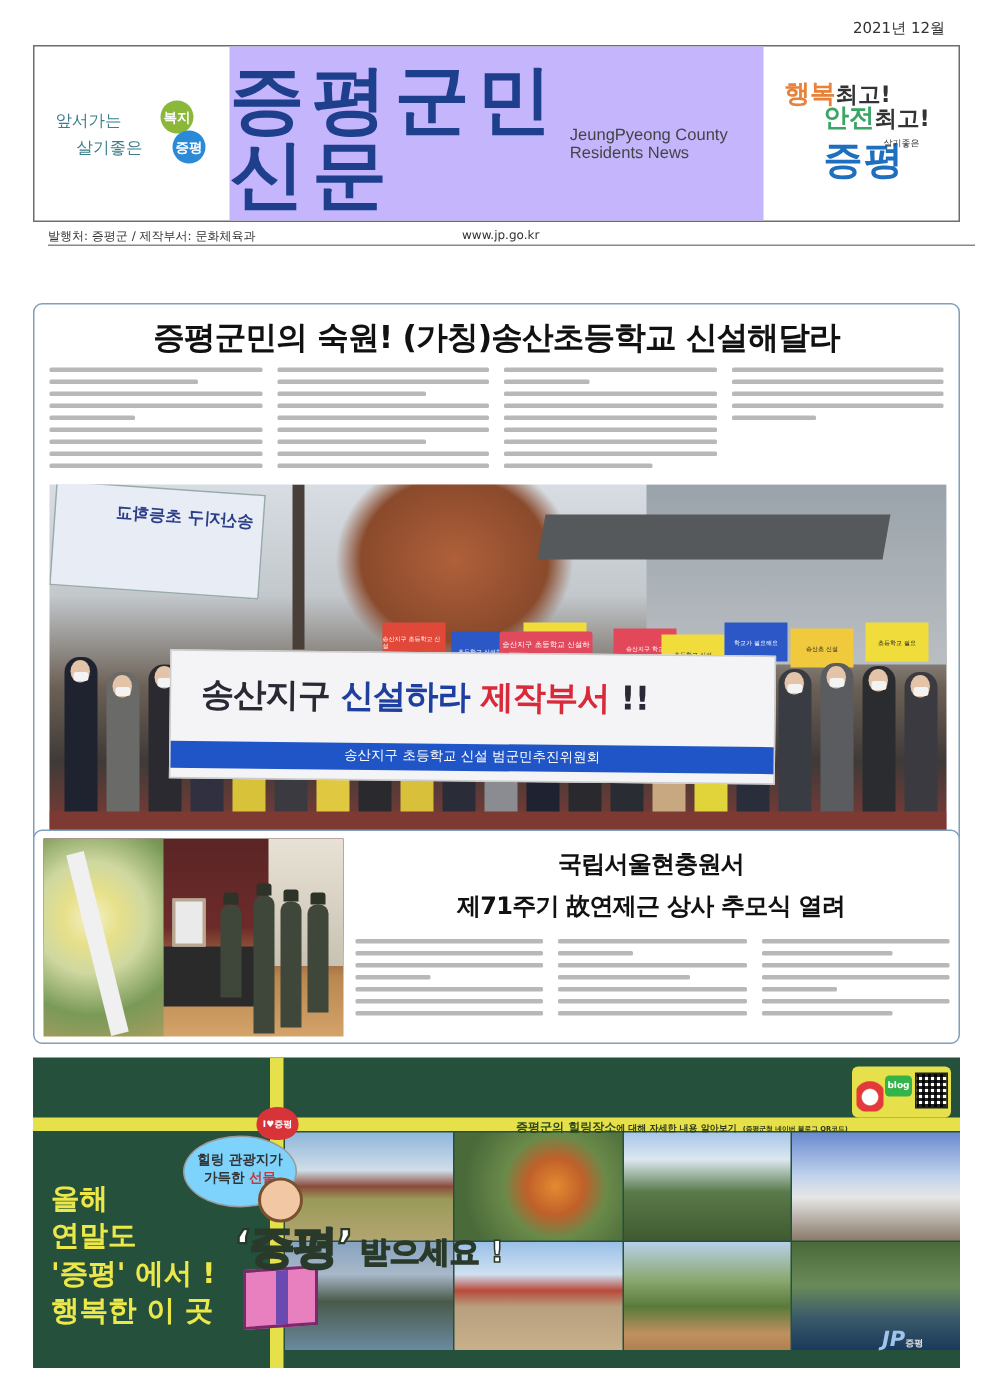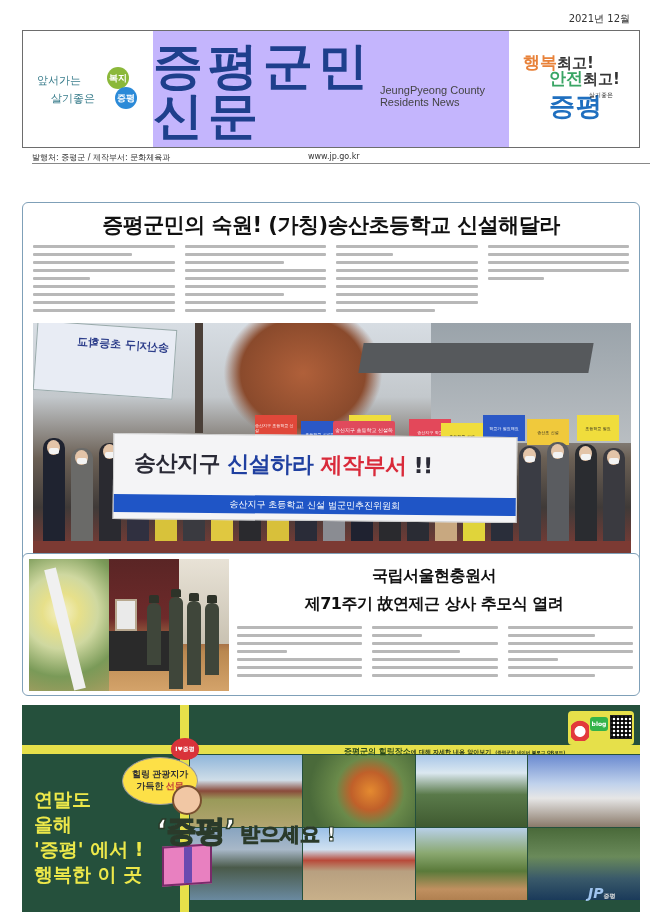--- a/index.html
+++ b/index.html
@@ -95,21 +95,21 @@
   .ad-photo { position: relative; overflow: hidden; }
   .p1 { background: linear-gradient(180deg, #8fb6da 0%, #cfdde8 35%, #8a4b3b 50%, #9a9a5a 62%, #b3a570 100%); }
   .p2 { background: radial-gradient(circle at 60% 50%, #e48a30 0%, #c0602a 25%, #6a8a4a 45%, #4a6a3a 80%); }
   .p3 { background: linear-gradient(180deg, #a8c6e8 0%, #dbe8f0 25%, #5a7a4a 55%, #3f5a30 100%); }
   .p4 { background: linear-gradient(180deg, #6a8ad0 0%, #c0d2ec 40%, #e6e6e6 60%, #8a7a6a 100%); }
   .p5 { background: linear-gradient(180deg, #88a4c0 0%, #a8b8c8 30%, #4a5a4a 55%, #6a8aa0 100%); }
   .p6 { background: linear-gradient(180deg, #9ac0e8 0%, #cfe0f0 30%, #b84a3a 45%, #b8a080 60%, #c8b08a 100%); }
   .p7 { background: linear-gradient(180deg, #b8d0e8 0%, #8aa870 35%, #5a7a3a 60%, #c09060 85%, #b08050 100%); }
   .p8 { background: linear-gradient(180deg, #4a6a3a 0%, #6a8a5a 40%, #3a5a6a 70%, #1a3a5a 100%); }
 
-  .ad-bubble { position: absolute; left: 100px; top: 52px; width: 76px; height: 48px; background: #fde047; border-radius: 50%; border: 1px solid #999; font-size: 9px; font-weight: bold; color: #333; text-align: center; padding-top: 10px; line-height: 12px; font-family: Liberation Serif, serif; }
+  .ad-bubble { position: absolute; left: 100px; top: 52px; width: 76px; height: 48px; background: #7dd3fc; border-radius: 50%; border: 1px solid #999; font-size: 9px; font-weight: bold; color: #333; text-align: center; padding-top: 10px; line-height: 12px; }
   .ad-bubble .gift { color: #c23a3a; }
   .ad-mascot { position: absolute; left: 150px; top: 80px; width: 30px; height: 30px; background: #f1c7a4; border-radius: 50%; border: 2px solid #7a5030; }
   .ad-giftbox { position: absolute; left: 140px; top: 140px; width: 50px; height: 40px; background: #e880c0; border: 2px solid #7a2a6a; transform: skewY(-4deg); }
   .ad-giftbox::after { content: ""; position: absolute; left: 20px; top: 0; width: 8px; height: 100%; background: #6a4ab0; }
   .ad-main-copy { position: absolute; left: 134px; top: 106px; white-space: nowrap; color: #fff; }
   .ad-main-copy .big { font-size: 30px; font-weight: bold; color: #fff; -webkit-text-stroke: 1.5px #2a3a2a; letter-spacing: -1px; }
   .ad-main-copy .rest { font-size: 20px; font-weight: bold; color: #fff; -webkit-text-stroke: 1px #2a3a2a; }
 
   .ad-tagline { position: absolute; left: 322px; top: 41px; font-size: 6px; color: #2a3a1a; font-weight: bold; white-space: nowrap; }
   .ad-tagline .strong { font-size: 8px; color: #2a4a1a; }
@@ -359,22 +359,22 @@
   <div class="ad-tagline">
     <span class="strong">증평군의 힐링장소</span><span>에 대해 자세한 내용 알아보기</span><span class="note">(증평군청 네이버 블로그 QR코드)</span>
   </div>
   <div class="ad-blog-box">
     <div class="ad-santa"></div>
     <div class="ad-blog-badge">blog</div>
     <div class="ad-qr"></div>
   </div>
 
   <div class="ad-left-copy">
+    <div>올해</div>
     <div>연말도</div>
-    <div>올해</div>
     <div>'증평' 에서 !</div>
     <div>행복한 이 곳</div>
   </div>
 
   <div class="ad-bubble">
     <div>힐링 관광지가</div>
     <div><span>가득한 </span><span class="gift">선물</span></div>
   </div>
   <div class="ad-mascot"></div>
   <div class="ad-giftbox"></div>

